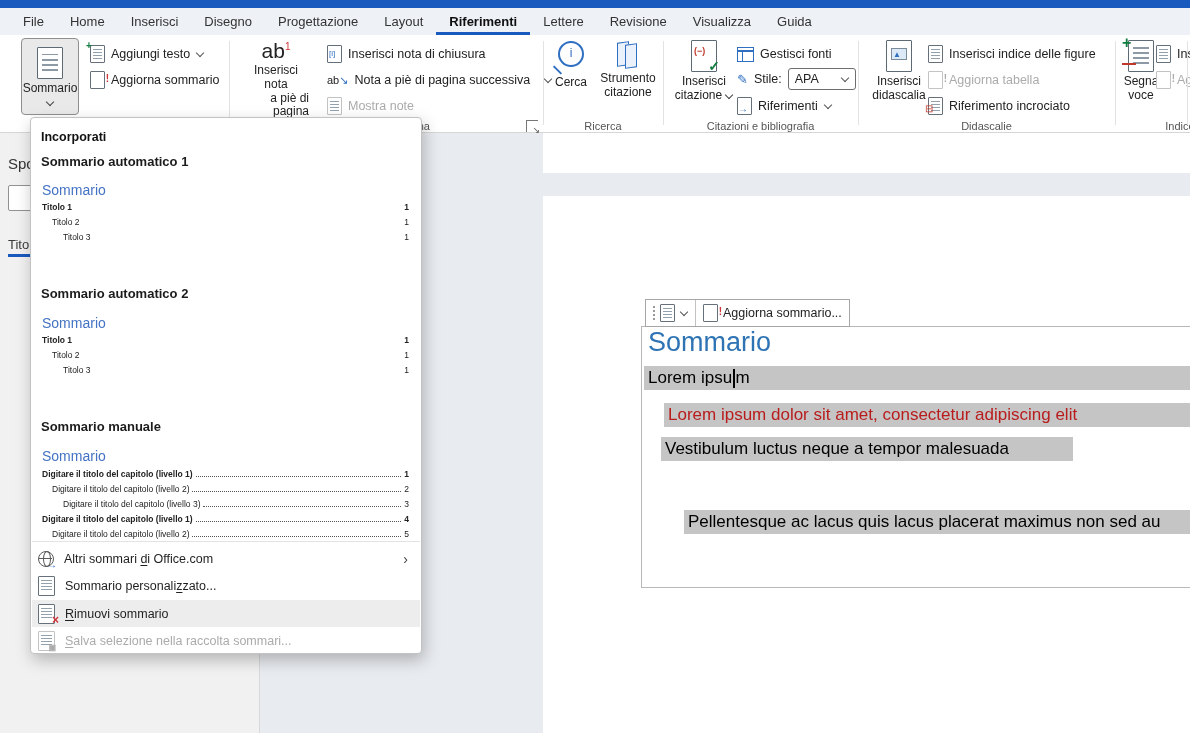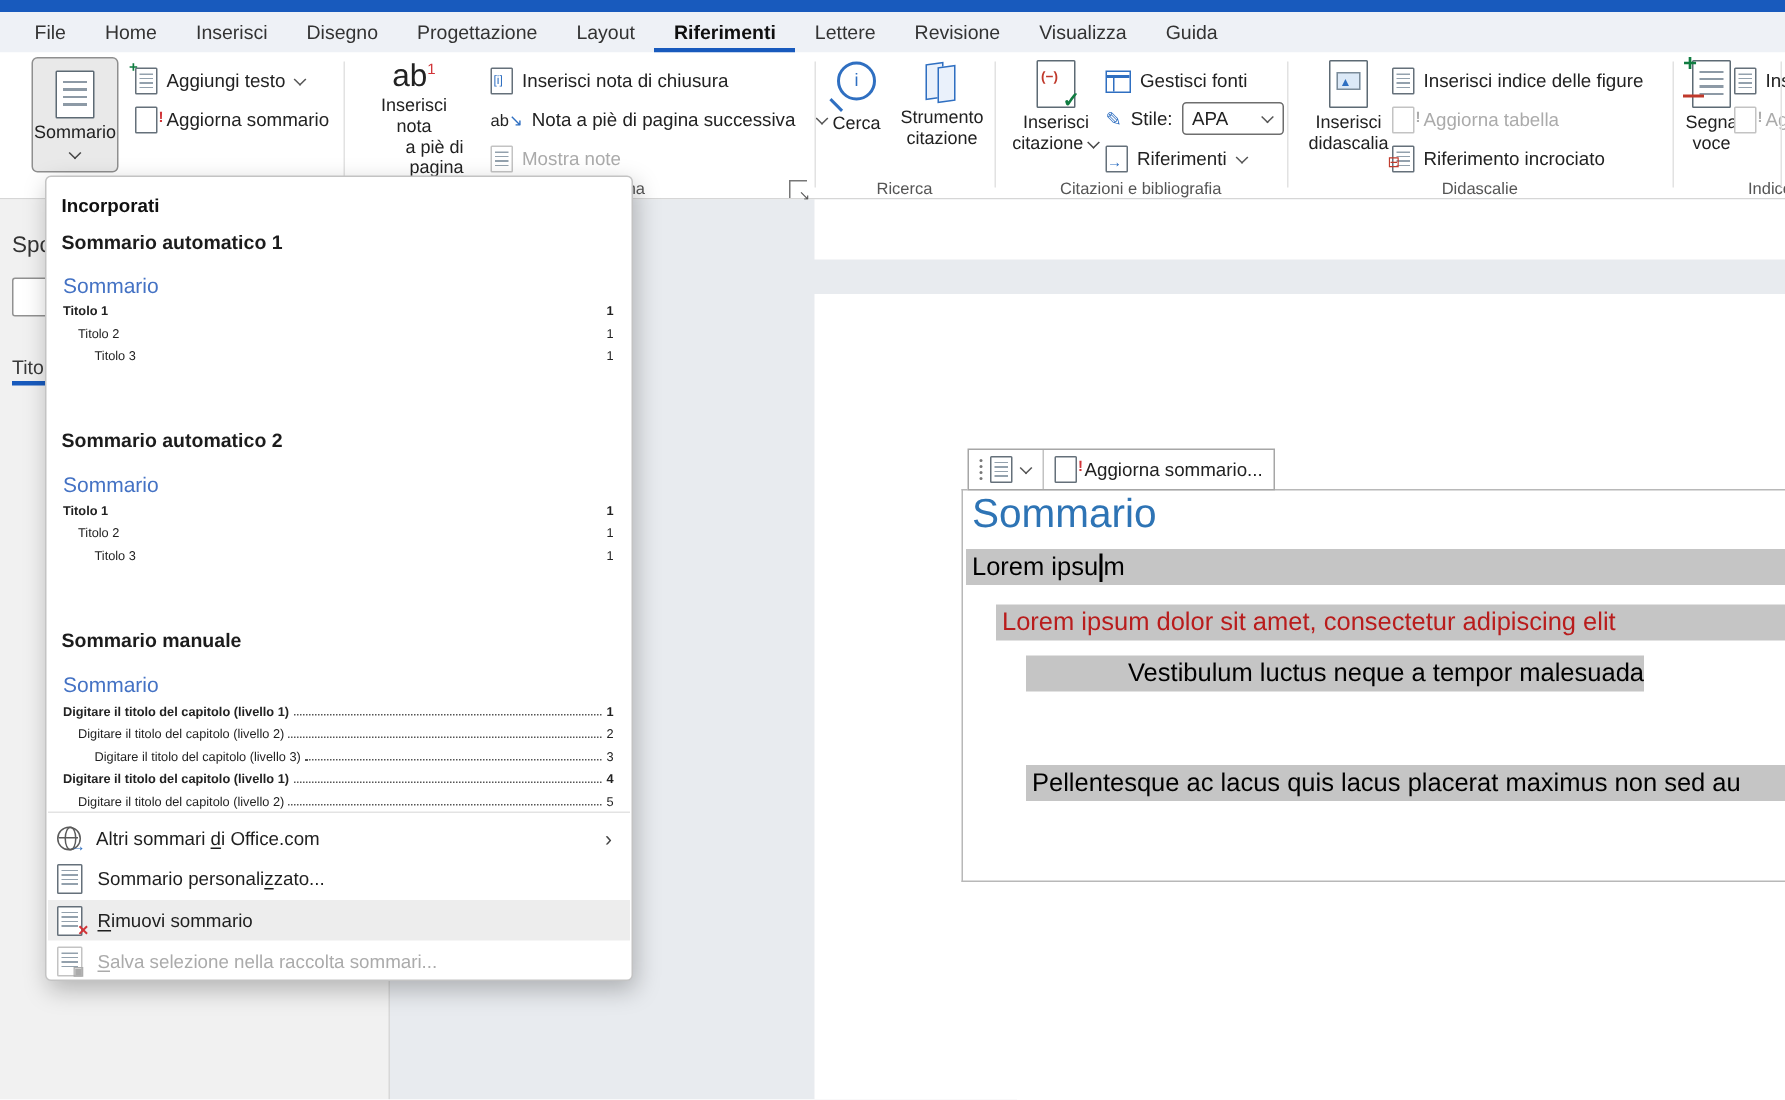--- a/index.html
+++ b/index.html
@@ -285,21 +285,21 @@
   <div class="abs docheading">Sommario</div>
 
   <div class="tline" style="left:644px;top:366px;width:546px;">
     <span>Lorem ipsu</span>
       <span class="caret"></span>
       <span>m</span>
   </div>
   <div class="tline red" style="left:664px;top:403px;width:526px;">
     <span>Lorem ipsum dolor sit amet, consectetur adipiscing elit</span>
   </div>
-  <div class="tline" style="left:684px;top:437px;width:412px;justify-content:flex-end;">
+  <div class="tline" style="left:661px;top:437px;width:412px;">
     <span>Vestibulum luctus neque a tempor malesuada</span>
   </div>
   <div class="tline" style="left:684px;top:510px;width:506px;">
     <span>Pellentesque ac lacus quis lacus placerat maximus non sed au</span>
   </div>
 
   <div class="abs dropdown">
     <div class="ddheader">Incorporati</div>
 
     <div class="gtitle" style="top:36px;">Sommario automatico 1</div>

